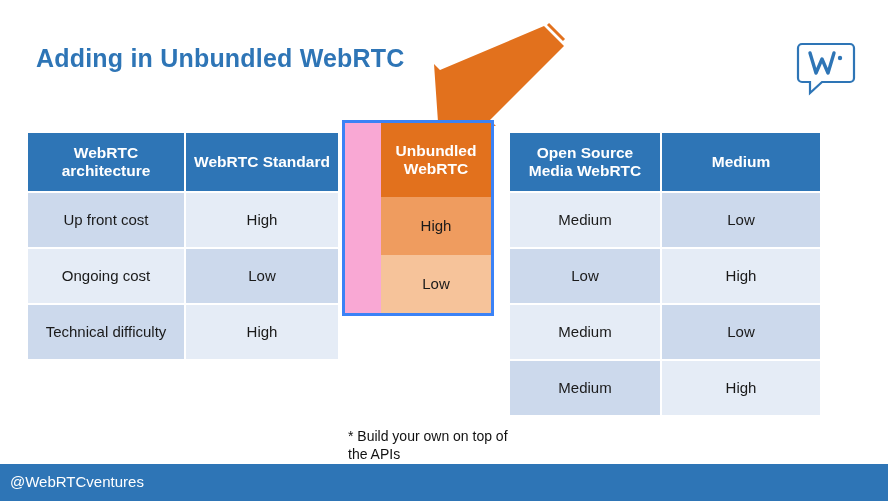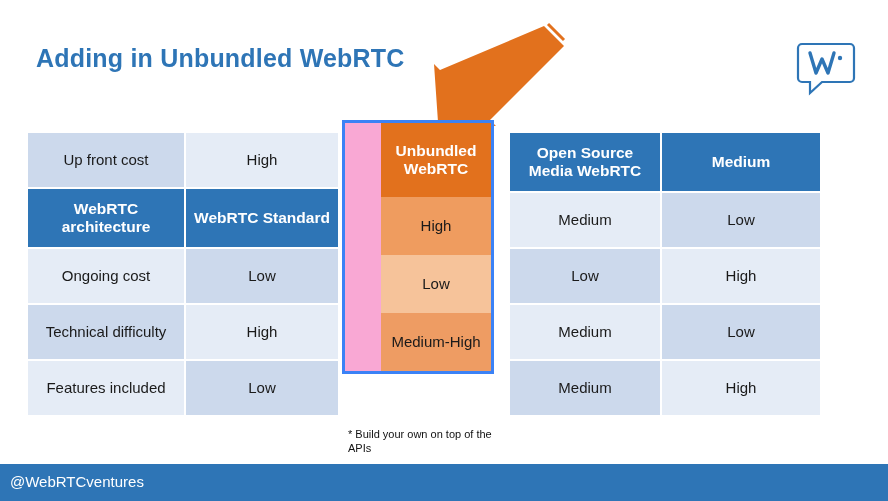--- a/index.html
+++ b/index.html
@@ -116,21 +116,21 @@
   .center-col .cc.r1 { background: #ef9c5f; height: 58px; }
   .center-col .cc.r2 { background: #f6c39a; height: 58px; }
   .center-col .cc.r3 { background: #ee9c63; height: 58px; }
   .center-col .cc.r4 { background: #ef9a63; height: 58px; }
 
   .footnote {
     position: absolute;
     left: 348px;
     top: 428px;
     width: 160px;
-    font-size: 11px;
+    font-size: 14px;
     color: #111111;
     line-height: 1.25;
     text-align: left;
   }
 
   
   .bottom-bar {
     position: absolute;
     left: 0;
     bottom: 0;
@@ -168,38 +168,34 @@
     </svg>
   </div>
 
   <table class="tbl" id="left-table">
     <colgroup>
         <col class="c0">
         <col class="c1">
       </colgroup>
     <tbody>
       <tr>
-        <td class="cellA">Up front cost</td>
-        <td class="cellB">High</td>
-      </tr>
-      <tr>
         <td class="head">WebRTC architecture</td>
         <td class="head">WebRTC Standard</td>
       </tr>
       <tr>
+        <td class="cellA">Up front cost</td>
+        <td class="cellB">High</td>
+      </tr>
+      <tr>
         <td class="cellB">Ongoing cost</td>
         <td class="cellA">Low</td>
       </tr>
       <tr>
         <td class="cellA">Technical difficulty</td>
         <td class="cellB">High</td>
-      </tr>
-      <tr>
-        <td class="cellB">Features included</td>
-        <td class="cellA">Low</td>
       </tr>
     </tbody>
   </table>
 
   <table class="tbl" id="right-table">
     <colgroup>
         <col class="c0">
         <col class="c1">
       </colgroup>
     <tbody>
@@ -223,21 +219,20 @@
         <td class="cellA">Medium</td>
         <td class="cellB">High</td>
       </tr>
     </tbody>
   </table>
 
   <div class="center-col">
     <div class="cc head">Unbundled WebRTC</div>
     <div class="cc r1">High</div>
     <div class="cc r2">Low</div>
-    <div class="cc r3">Medium-High</div>
   </div>
 
   <div class="footnote">* Build your own on top of the APIs</div>
 
   <div class="bottom-bar">
     <span class="handle">@WebRTCventures</span>
   </div>
 
 </div>
 

